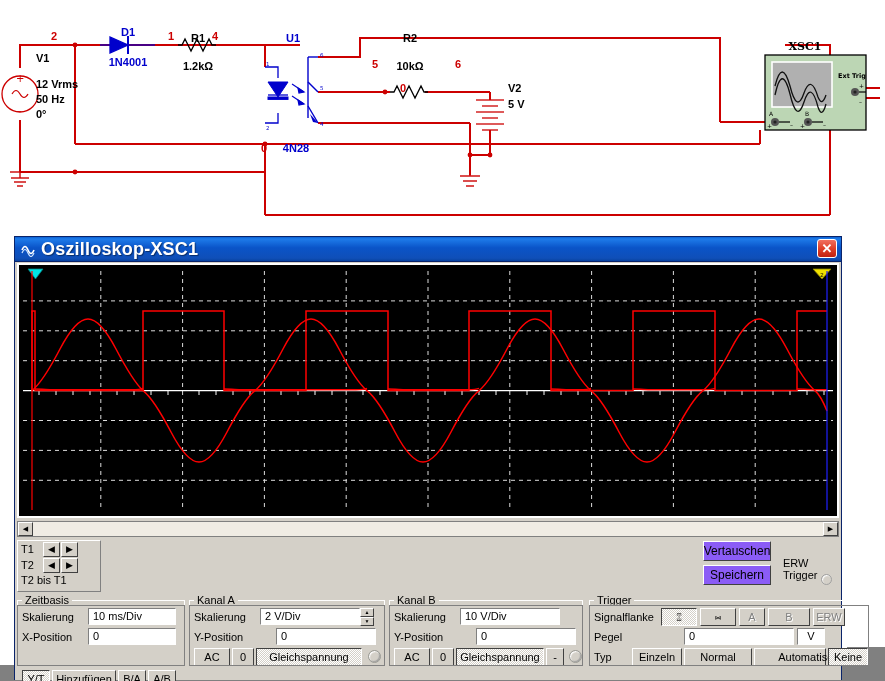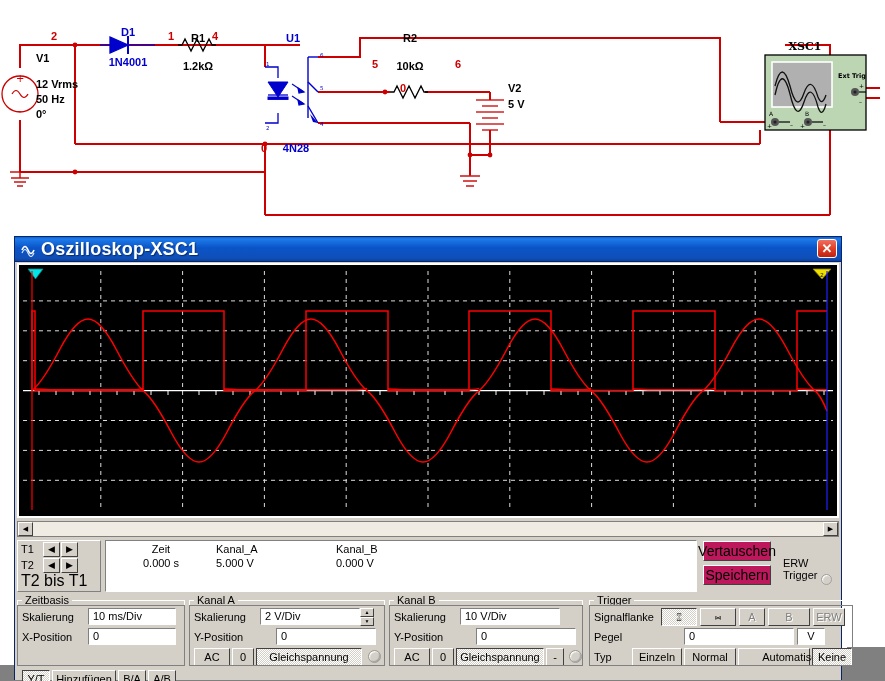--- a/index.html
+++ b/index.html
@@ -48,35 +48,35 @@
   
   .readout-row{position:absolute;left:2px;top:278px;width:822px;height:52px;}
   .cursor-box{position:absolute;left:0;top:0;width:84px;height:52px;background:#d4d0c8;
      border:1px solid;border-color:#fff #808080 #808080 #fff;box-sizing:border-box;
      font-size:11px;}
   .cur-line{display:flex;align-items:center;height:16px;padding-left:3px;}
   .cur-lbl{width:22px;}
   .arrow-btn{width:17px;height:15px;margin-right:1px;background:#d4d0c8;
      border:1px solid;border-color:#fff #404040 #404040 #fff;box-sizing:border-box;
      display:flex;align-items:center;justify-content:center;font-size:9px;cursor:pointer;}
-  .cur-foot{padding-left:3px;line-height:15px;font-size:16px;}
+  .cur-foot{padding-left:3px;line-height:15px;font-size:11px;}
 
   .readout-table{position:absolute;left:88px;top:0;width:592px;height:52px;background:#fff;
      border:1px solid;border-color:#808080 #fff #fff #808080;box-sizing:border-box;
      font-family:"Liberation Sans",sans-serif;font-size:11px;}
   .rt-head,.rt-vals{position:absolute;left:0;top:0;width:100%;display:flex;}
   .rt-head{top:2px;}
   .rt-vals{top:16px;}
   .rt-c0{width:110px;text-align:center;}
   .rt-c1{width:120px;}
   .rt-c2{width:120px;}
 
   .right-btns{position:absolute;left:684px;top:0;width:138px;height:52px;}
-  .wbtn{position:absolute;background:#be185d;border:1px solid;
-     border-color:#fff #404040 #404040 #fff;box-sizing:border-box;font-size:14px;
+  .wbtn{position:absolute;background:#8b5cf6;border:1px solid;
+     border-color:#fff #404040 #404040 #fff;box-sizing:border-box;font-size:12px;
      display:flex;align-items:center;justify-content:center;cursor:pointer;}
   .ext-trig-lbl{position:absolute;left:82px;top:17px;font-size:11px;}
   .ext-led{position:absolute;left:120px;top:34px;width:9px;height:9px;border-radius:50%;
      background:#d4d0c8;border:1px solid #a0a0a0;box-shadow:inset 1px 1px 1px #fff;}
 
   
   .panels{position:absolute;left:2px;top:332px;width:822px;height:84px;}
   fieldset.grp{position:absolute;margin:0;padding:0;border:1px solid #ffffff;
      box-sizing:border-box;}
   fieldset.grp::before{content:"";position:absolute;left:-1px;top:-1px;right:-1px;bottom:-1px;
@@ -459,32 +459,20 @@
           <span class="arrow-btn">▶</span>
         </div>
         <div class="cur-line">
           <span class="cur-lbl">T2</span>
           <span class="arrow-btn">◀</span>
           <span class="arrow-btn">▶</span>
         </div>
         <div class="cur-foot">T2 bis T1</div>
       </div>
 
-      <div class="readout-table">
-        <div class="rt-head">
-          <span class="rt-c0">Zeit</span>
-          <span class="rt-c1">Kanal_A</span>
-          <span class="rt-c2">Kanal_B</span>
-        </div>
-        <div class="rt-vals">
-          <span class="rt-c0">0.000 s</span>
-          <span class="rt-c1">5.000 V</span>
-          <span class="rt-c2">0.000 V</span>
-        </div>
-      </div>
 
       <div class="right-btns">
         <span class="wbtn" style="left:2px;top:1px;width:68px;height:20px;">Vertauschen</span>
         <span class="wbtn" style="left:2px;top:25px;width:68px;height:20px;">Speichern</span>
         <span class="ext-trig-lbl">ERW Trigger</span>
         <span class="ext-led"></span>
       </div>
     </div>
 
     <div class="panels">
@@ -559,21 +547,21 @@
           <span class="tbtn disabled" style="width:32px;">ERW</span>
         </div>
         <div class="row" style="padding-left:4px;">
           <span class="lbl" style="width:64px;">Pegel</span>
           <span class="txtfield" style="width:110px;margin-left:26px;">0</span>
           <span class="txtfield" style="width:28px;margin-left:3px;text-align:center;padding:0;">V</span>
         </div>
         <div class="row" style="padding-left:4px;gap:2px;">
           <span class="lbl" style="width:22px;">Typ</span>
           <span class="tbtn" style="width:50px;margin-left:14px;">Einzeln</span>
-          <span class="tbtn" style="width:52px;">Normal</span>
+          <span class="tbtn" style="width:68px;">Normal</span>
           <span class="tbtn" style="width:72px;padding-left:40px;">Automatisch</span>
           <span class="tbtn pressed" style="width:40px;">Keine</span>
         </div>
       </fieldset>
 
     </div>
   </div>
 </div>
 
 </body></html>

